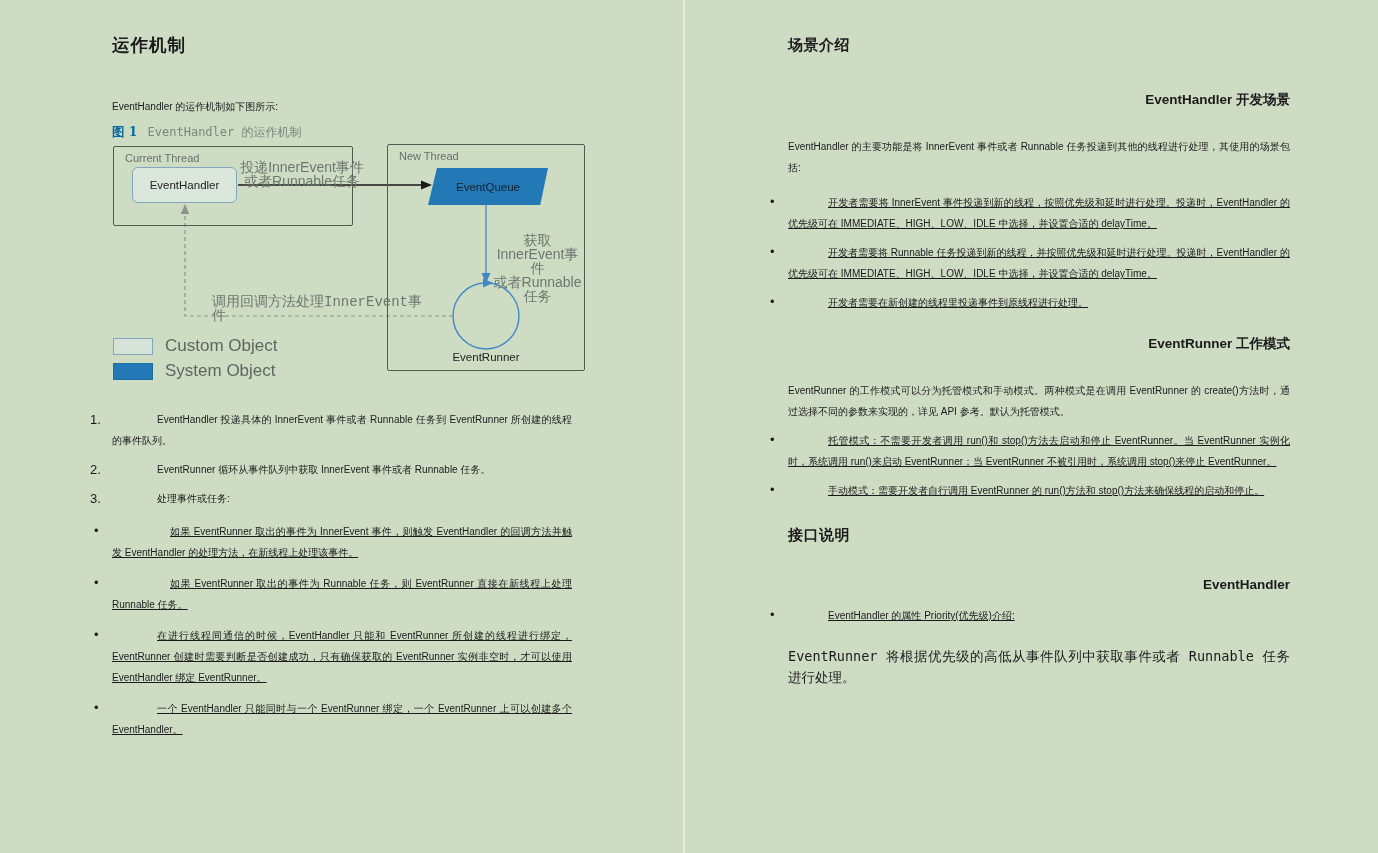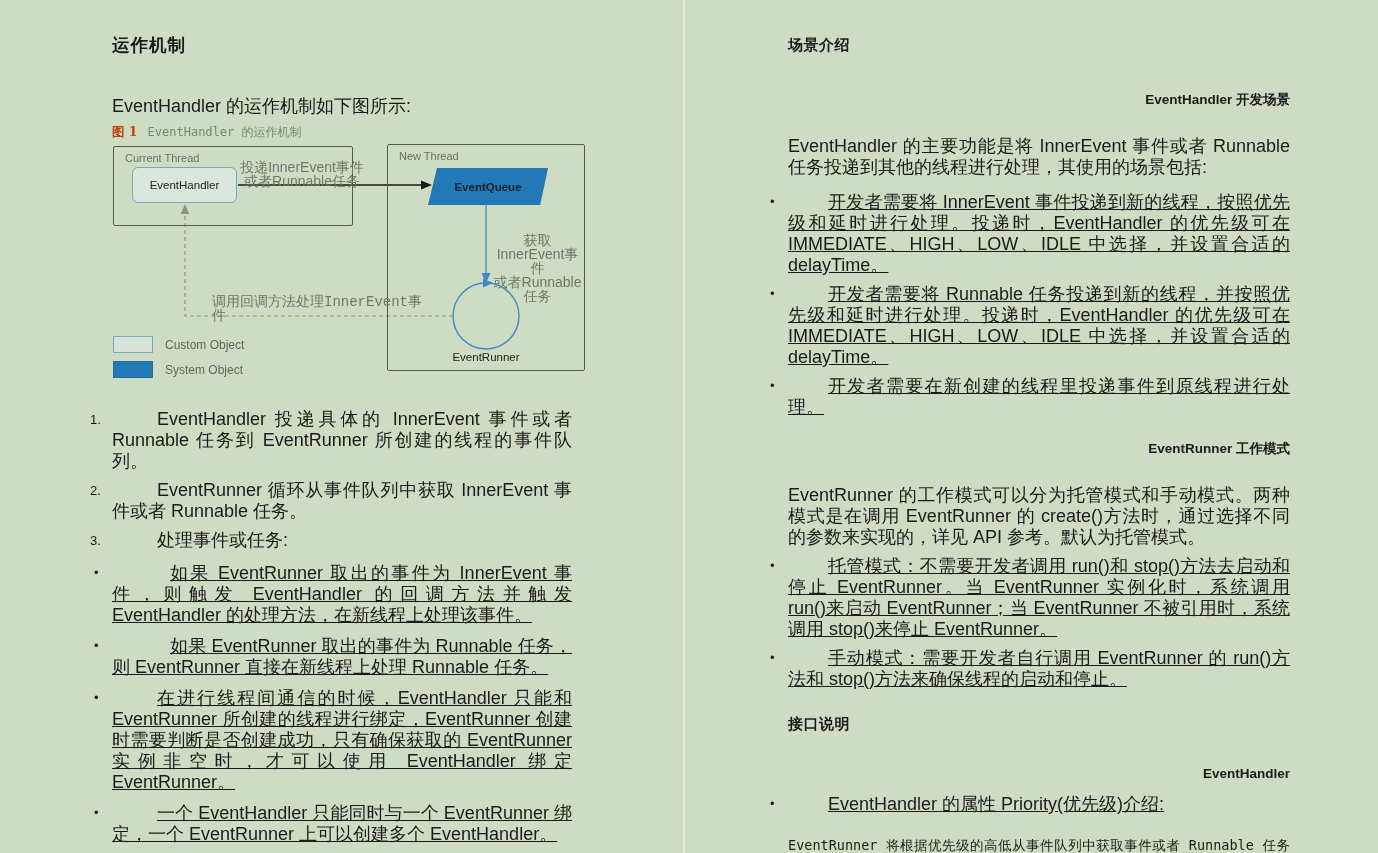--- a/index.html
+++ b/index.html
@@ -16,26 +16,26 @@
     background:#e4eed8;
   }
   .page { position:absolute; top:0; height:853px; box-sizing:border-box; }
   .page-left  { left:0;   width:683px; padding:34px 111px 0 112px; }
   .page-right { left:685px; width:693px; padding:35px 88px 0 103px; }
 
   .h1 { font-size:17.5px; font-weight:bold; line-height:22px; margin:0 0 40px 0; letter-spacing:1px; }
   .h2 { font-size:15px;   font-weight:bold; line-height:19px; margin:0 0 26px 0; letter-spacing:0.5px; }
   .h3 { font-size:13.5px; font-weight:bold; line-height:17px; margin:0 0 28px 0;text-align:right; }
 
-  .body { font-size:18px; line-height:21px; margin:0; text-align:justify; }
+  .body { font-size:10px; line-height:21px; margin:0; text-align:justify; }
   .mono-run { font-family:"DejaVu Sans Mono","Liberation Serif",serif; }
 
   
   .caption { font-size:12.5px; line-height:17px; margin:4px 0 3px 0; white-space:nowrap; }
-  .cap-prefix { font-weight:bold; font-family:"DejaVu Serif",serif; color:#c2410c; }
+  .cap-prefix { font-weight:bold; font-family:"DejaVu Serif",serif; color:#0369a1; }
   .cap-text { font-family:"DejaVu Sans Mono",monospace; color:#76887e; margin-left:10px; font-size:12px; }
 
   
   .figure { position:relative; width:500px; height:237px; margin:0 0 28px 0; }
   .figure * { box-sizing:border-box; }
   .thread-box { position:absolute; border:1px solid #4f5a50; border-radius:2px; }
   .box-current { left:1px; top:2px; width:240px; height:80px; }
   .box-new     { left:275px; top:0px; width:198px; height:227px; }
   .thread-label { position:absolute; left:11px; top:5px; font-size:11px; color:#67716a; }
 
@@ -43,40 +43,40 @@
     position:absolute; left:20px; top:23px; width:105px; height:36px;
     background:#dbe7dd; border:1.5px solid #7fa9bb; border-radius:6px;
     display:flex; align-items:center; justify-content:center;
     font-size:11.5px; color:#222;
   }
   .node-queue {
     position:absolute; left:316px; top:24px; width:120px; height:37px;
     background:#2379b5;
     clip-path:polygon(7.5% 0, 100% 0, 93.5% 100%, 0% 100%);
     display:flex; align-items:center; justify-content:center;
-    font-size:11.5px; color:#10222e; font-weight:700;
+    font-size:11.5px; color:#10222e; font-weight:400;
   }
   .node-runner-label {
     position:absolute; left:324px; top:207px; width:100px; text-align:center;
     font-size:11.5px; color:#222;
   }
   .arrow-label { position:absolute; font-size:14px; line-height:14px; color:#6d776f; text-align:center; }
   .lbl-post { left:120px; top:16px; width:140px; }
   .lbl-get  { left:378px; top:89px; width:95px; }
   .lbl-callback { left:100px; top:151px; width:220px; text-align:left;font-family:Liberation Mono, monospace; }
 
   .fig-svg { position:absolute; left:0; top:0; width:500px; height:237px; }
 
   .legend-row { position:absolute; left:1px; display:flex; align-items:center; }
   .legend-custom { top:192px; }
   .legend-system { top:217px; }
   .legend-swatch { width:40px; height:17px; }
   .swatch-custom { background:#d7e3d8; border:1px solid #7fa9bb; }
   .swatch-system { background:#2379b5; border:1px solid #1f6da5; }
-  .legend-label { margin-left:12px; font-size:12px; color:#5d675f; }
+  .legend-label { margin-left:12px; font-size:17px; color:#5d675f; }
 
   
   .flow-intro { text-indent:16px; margin-bottom:10px; }
   .oli { position:relative; margin-bottom:8px; }
   .oli .num { position:absolute; left:-22px; top:0; font-size:13px; line-height:21px; }
   .oli p { margin:0; text-indent:45px; }
   .bullet-item { position:relative; margin-bottom:10px; }
   .bullet-item .dot { position:absolute; left:-18px; top:-1px; font-size:13px; line-height:21px; }
   .bullet-item p { margin:0;text-decoration:underline; }
   .indent-58 p { text-indent:58px; }

